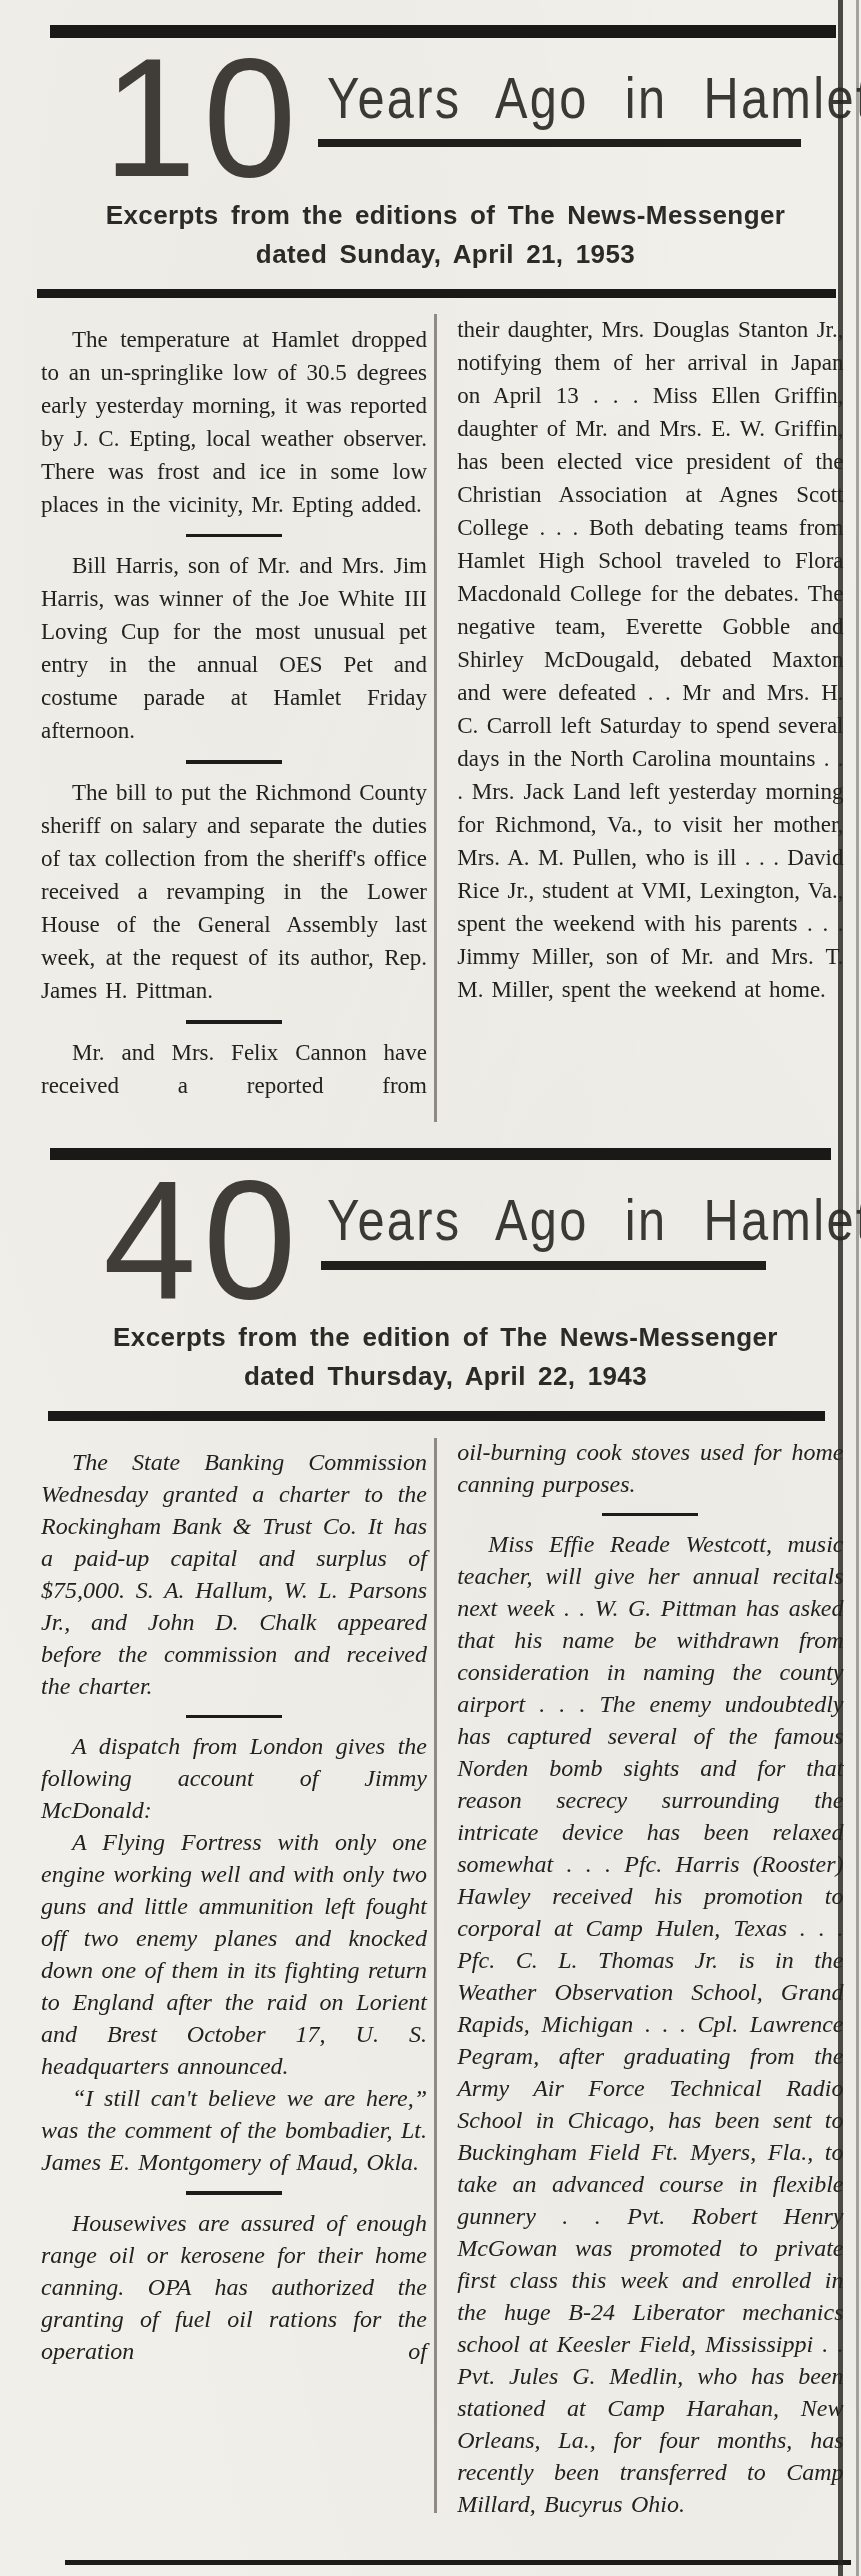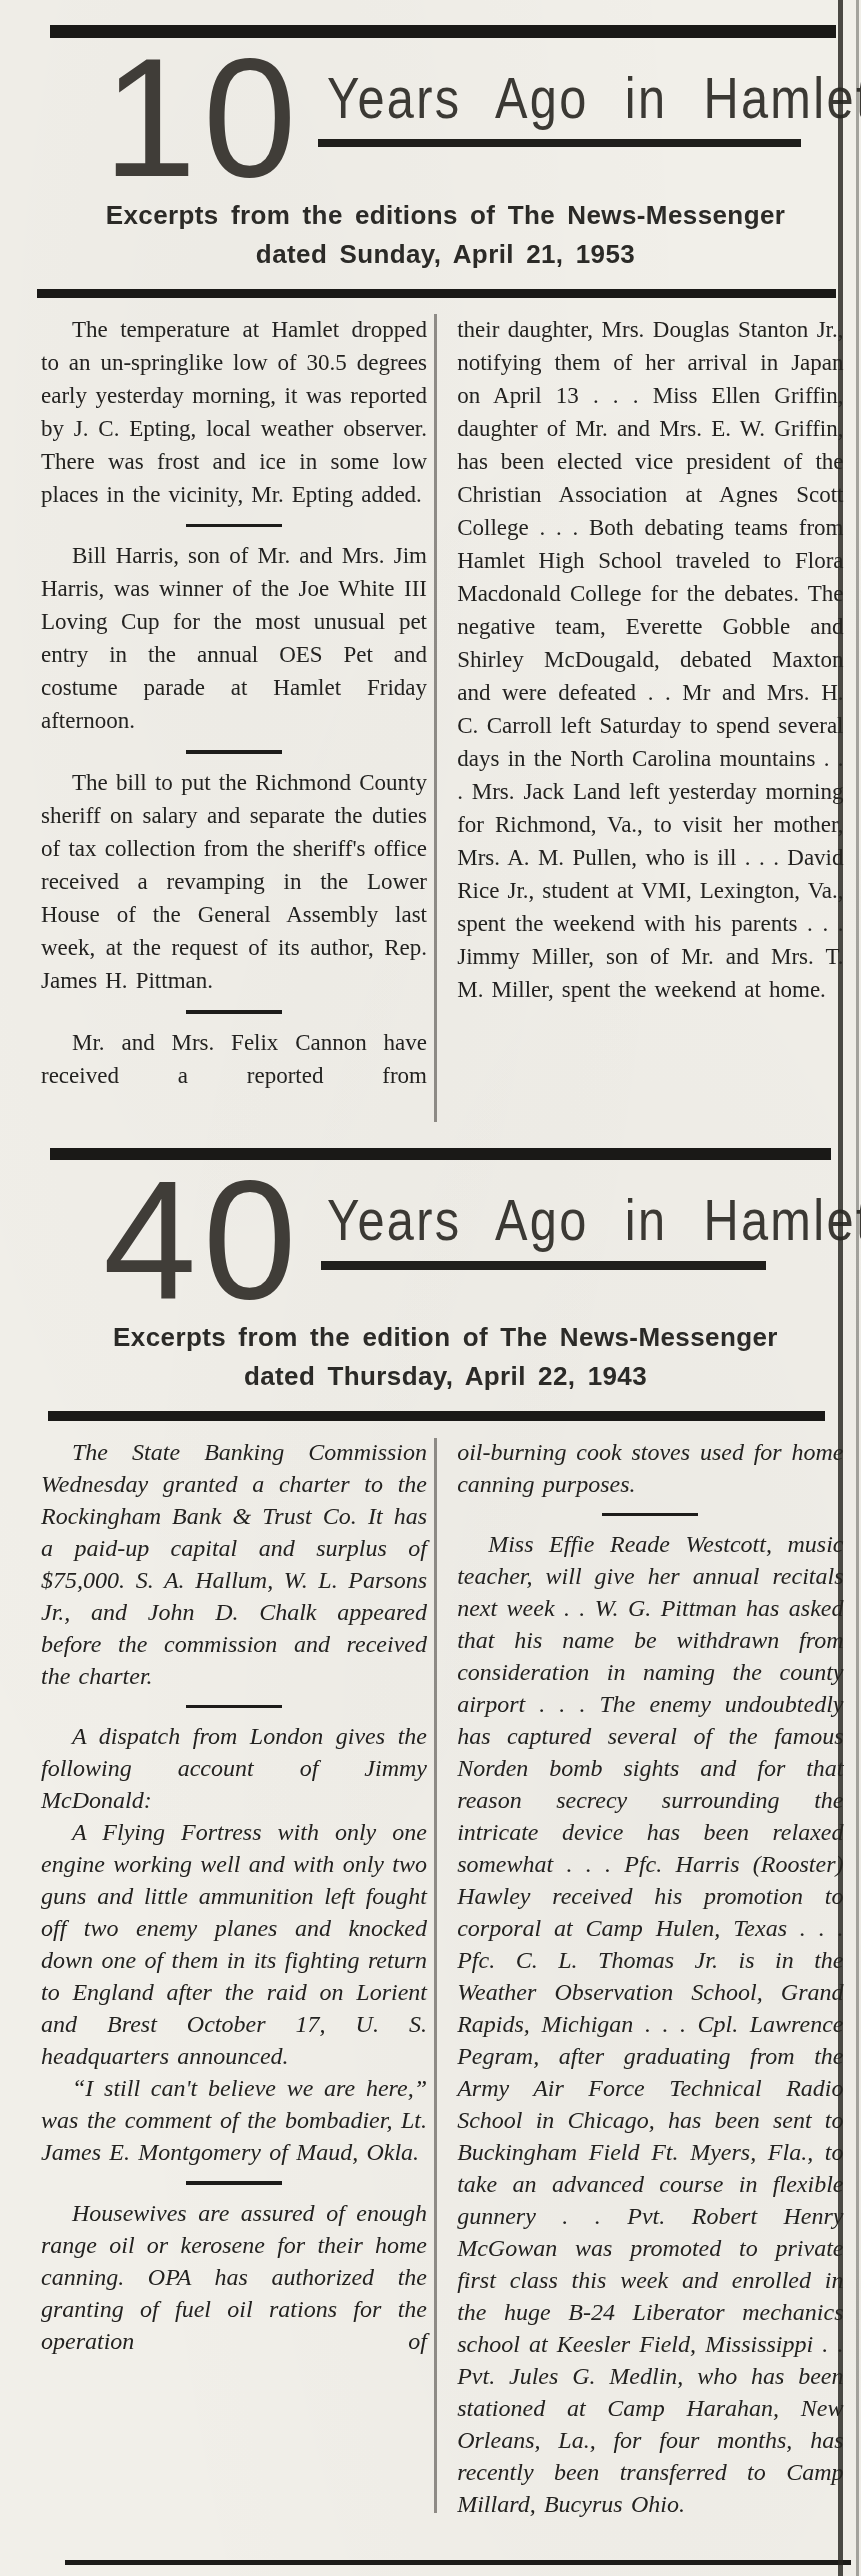--- a/index.html
+++ b/index.html
@@ -57,21 +57,21 @@
     margin-top:12px;
     text-align:center;
     font-family:"Liberation Sans", sans-serif;
     font-weight:700; font-size:26px; line-height:39px;
     letter-spacing:0.4px; word-spacing:4.6px;
     color:#2b2a27;
     padding-left:29px;
   }
 
   .columns { display:flex; align-items:stretch; padding:14.8px 18.5px 0 41px; }
-  .col-left  { width:386px; flex:0 0 auto; }
+  .col-left  { width:386px; flex:0 0 auto;margin-top:10px; }
   .col-sep   { width:2.8px; flex:0 0 auto; margin:1.8px 0 7.4px 7.4px; background:rgba(45,42,38,0.5); }
   .col-right { flex:1 1 auto; margin-left:20px; }
 
   .para {
     font-size:23px; line-height:33px;
     text-align:justify;
     word-spacing:2.3px;
     color:#232220;
   }
   .sec2 .para { font-size:24px; line-height:32px;font-style:italic; }

